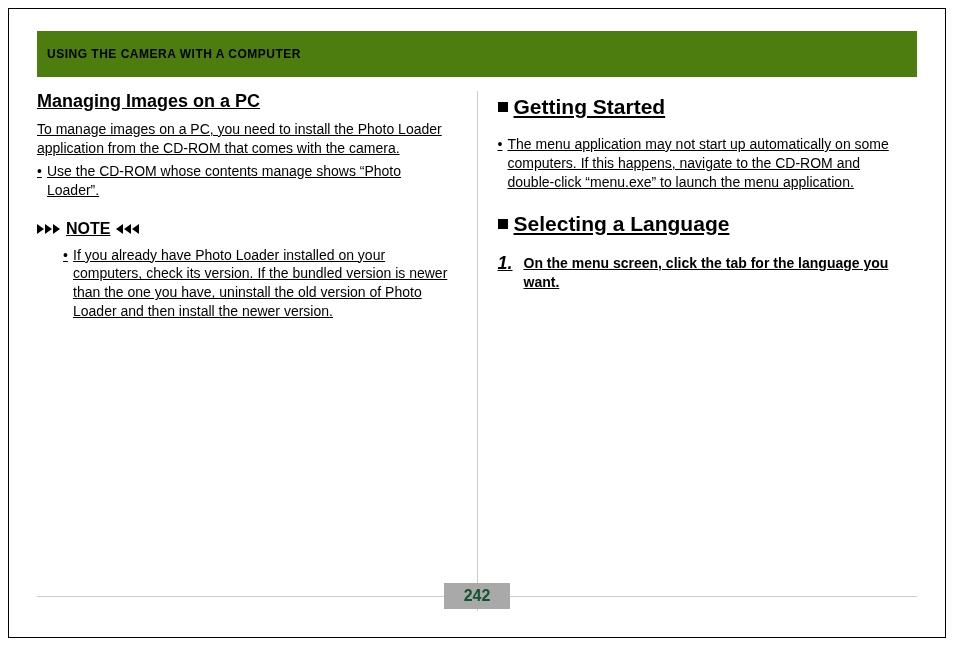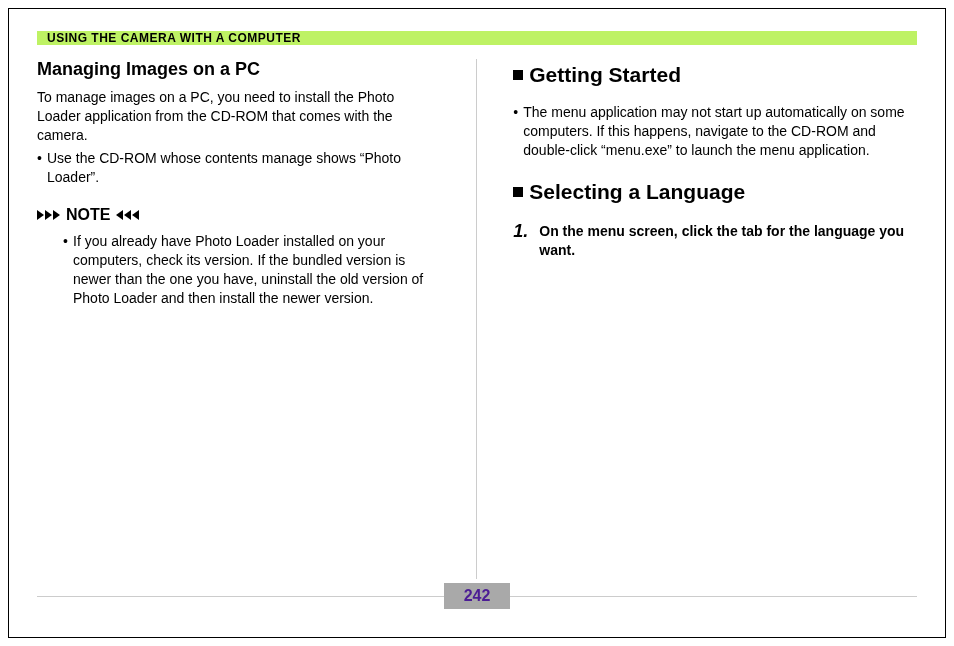--- a/index.html
+++ b/index.html
@@ -1,19 +1,19 @@
 <!DOCTYPE html>
 <html><head>
 <meta charset="utf-8">
 <style>
   * { box-sizing: border-box; margin: 0; padding: 0; }
   body { font-family: Arial, Helvetica, sans-serif; font-size: 14px; color: #000; background: #fff; width: 954px; height: 646px; position: relative; overflow: hidden; }
   .page { border: 1px solid #000; margin: 8px; height: 630px; position: relative; padding: 22px 28px 40px 28px; }
-  .header-band { background: #bef264; padding: 0 10px; font-weight: bold; font-size: 12px; letter-spacing: 0.5px; margin-bottom: 14px; }
-  .columns { display: flex; gap: 16px; height: 520px; }
+  .header-band { background: #4d7c0f; padding: 16px 10px; font-weight: bold; font-size: 12px; letter-spacing: 0.5px; margin-bottom: 14px; }
+  .columns { display: flex; gap: 0; height: 520px; text-decoration: underline; }
   .col { width: 50%; padding: 0 10px 0 0; }
   .col-left { padding-right: 20px; }
   .col-right { padding-left: 20px; }
   .divider { width: 1px; background: #ccc; }
   h2 { font-size: 18px; font-weight: bold; margin-bottom: 8px; }
   p { line-height: 1.35; margin-bottom: 4px; }
   .bullet-item { display: flex; margin-top: 2px; line-height: 1.35; }
   .bullet-item .dot { width: 10px; flex: none; }
   .note-row { display: flex; align-items: center; margin: 20px 0 8px 0; font-weight: bold; font-size: 16px; }
   .note-deco { display: flex; align-items: center; gap: 1px; }
@@ -23,21 +23,21 @@
   .note-body { padding-left: 26px; }
   .note-body .bullet-item { margin-bottom: 4px; }
   .para-space { margin-top: 16px; }
   .subhead-row { display: flex; align-items: center; font-weight: bold; font-size: 21px; margin-bottom: 6px; margin-top: 4px; }
   .square { width: 10px; height: 10px; background: #000; margin-right: 6px; flex: none; }
   .step-row { display: flex; margin-top: 18px; }
   .step-num { font-weight: bold; font-style: italic; font-size: 18px; width: 26px; flex: none; line-height: 1.1; }
   .step-text { font-weight: bold; line-height: 1.35; }
   .footer { position: absolute; left: 28px; right: 28px; bottom: 28px; display: flex; align-items: center; }
   .footer-line { flex: 1; height: 1px; background: #ccc; }
-  .page-number { background: #a9a9a9; color: #4c1d95; font-weight: bold; padding: 4px 20px; font-size: 16px; }
+  .page-number { background: #a9a9a9; color: #14532d; font-weight: bold; padding: 4px 20px; font-size: 16px; }
 </style>
 </head>
 <body>
 
 <div class="page">
 
   <div class="header-band">USING THE CAMERA WITH A COMPUTER</div>
 
   <div class="columns">
 

